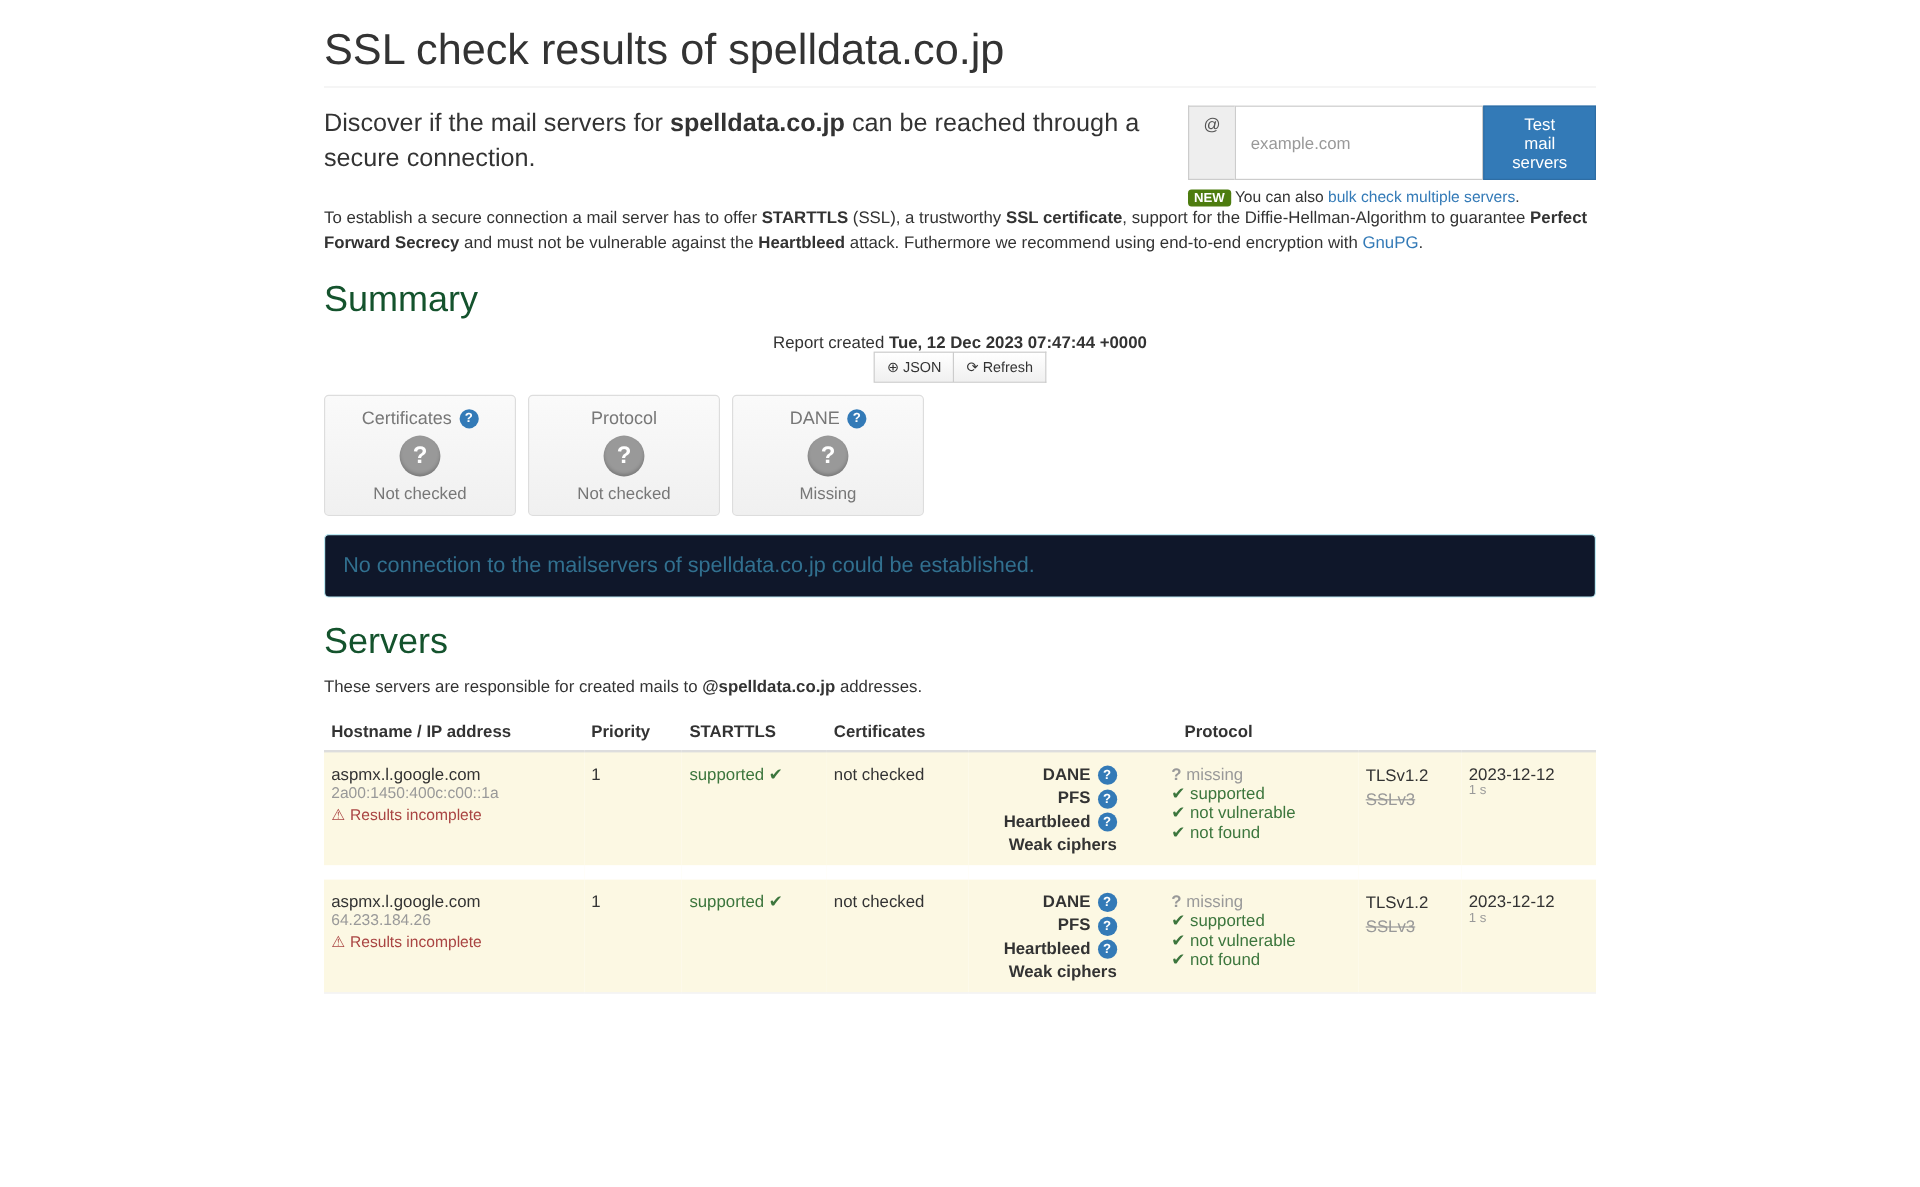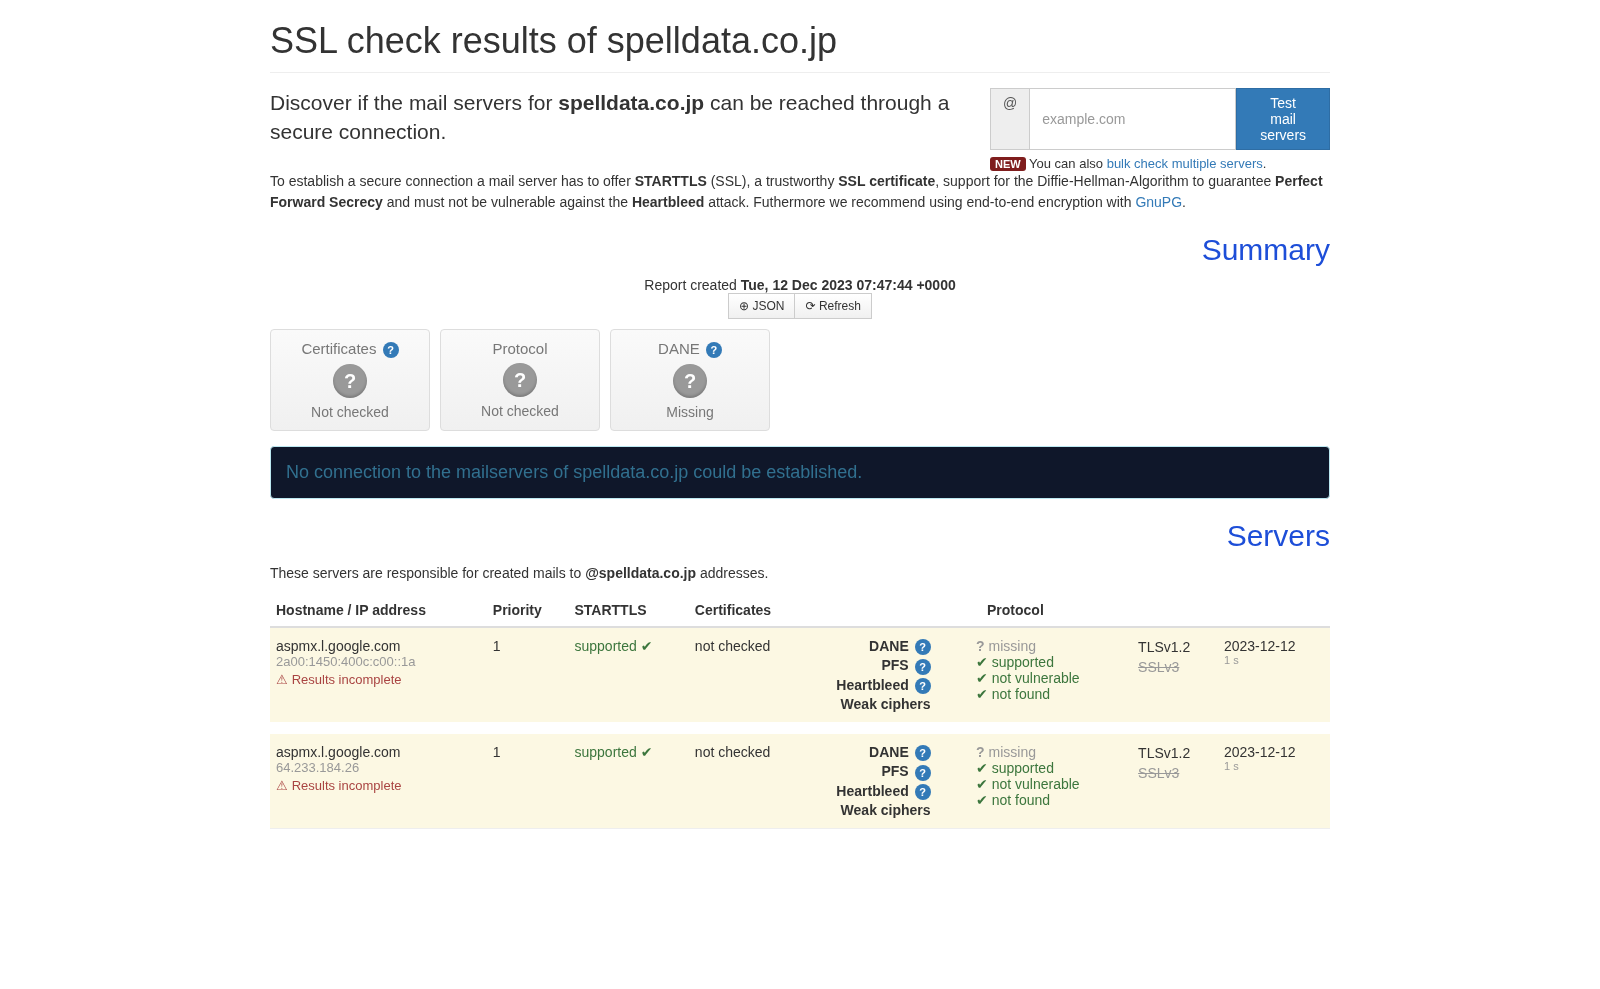--- a/index.html
+++ b/index.html
@@ -1,35 +1,35 @@
 <!DOCTYPE html>
 <html><head>
 <meta charset="utf-8">
 <style>
 * { box-sizing: border-box; margin: 0; padding: 0; }
 body { font-family: "Helvetica Neue", Helvetica, Arial, sans-serif; font-size: 14px; color: #333; background: #fff; }
 .container { max-width: 1100px; margin: 0 auto; padding: 20px; }
 h1 { font-size: 36px; font-weight: 500; margin-bottom: 10px; color: #333; }
-h2 { font-size: 30px; font-weight: 500; margin: 20px 0 10px; color: #1d4ed8; text-align: right; }
+h2 { font-size: 30px; font-weight: 500; margin: 20px 0 10px; color: #14532d; }
 h3 { font-size: 24px; font-weight: 500; margin: 15px 0 8px; color: #333; }
 .lead { font-size: 21px; font-weight: 300; line-height: 1.4; margin-bottom: 20px; color: #333; }
 .lead b { font-weight: 700; }
 p { line-height: 1.5; margin-bottom: 10px; }
 a { color: #337ab7; text-decoration: none; }
 hr { border: none; border-top: 1px solid #eee; margin: 10px 0 15px; }
 .topflex { display: flex; }
 .topflex .leftcol { flex: 1; }
 .topflex .rightcol { width: 340px; }
 .input-group { display: flex; }
 .input-addon { background: #eee; border: 1px solid #ccc; padding: 6px 12px; color: #555; border-right: none; }
 .input-field { flex: 1; border: 1px solid #ccc; padding: 6px 12px; font-size: 14px; outline: none; }
 .input-field::placeholder { color: #999; }
 .btn-primary { background: #337ab7; color: #fff; border: 1px solid #2e6da4; padding: 6px 19px; cursor: pointer; font-size: 14px; }
 .newline { margin-top: 6px; font-size: 13px; }
-.badge-new { background: #7f1d1d; color: #fff; padding: 1px 5px; border-radius: 3px; font-size: 11px; font-weight: 700; }
+.badge-new { background: #4d7c0f; color: #fff; padding: 1px 5px; border-radius: 3px; font-size: 11px; font-weight: 700; }
 .report-row { display: flex; justify-content: space-between; align-items: center; margin-bottom: 10px; flex-direction: column; }
 .btn-group { display: flex; }
 .btn-sm { background: linear-gradient(#fff,#f0f0f0); border: 1px solid #ccc; padding: 5px 10px; font-size: 12px; cursor: pointer; color: #333; }
 .btn-sm + .btn-sm { border-left: none; }
 .cards { display: flex; gap: 10px; margin-bottom: 15px; }
 .card { flex: 0 0 160px; border: 1px solid #ddd; border-radius: 4px; background: linear-gradient(#fafafa,#f0f0f0); text-align: center; padding: 10px 8px; }
 .card-title { color: #777; font-size: 15px; margin-bottom: 6px; }
 .card-icon { width: 34px; height: 34px; border-radius: 50%; background: #999; color: #fff; display: inline-flex; align-items: center; justify-content: center; font-size: 20px; font-weight: 700; margin-bottom: 6px; box-shadow: inset 0 -2px 3px rgba(0,0,0,0.2); }
 .card-status { color: #777; font-size: 14px; }
 .help-blue { display: inline-block; width: 16px; height: 16px; border-radius: 50%; background: #337ab7; color: #fff; font-size: 11px; font-weight: 700; text-align: center; line-height: 16px; vertical-align: middle; margin-left: 2px; }

